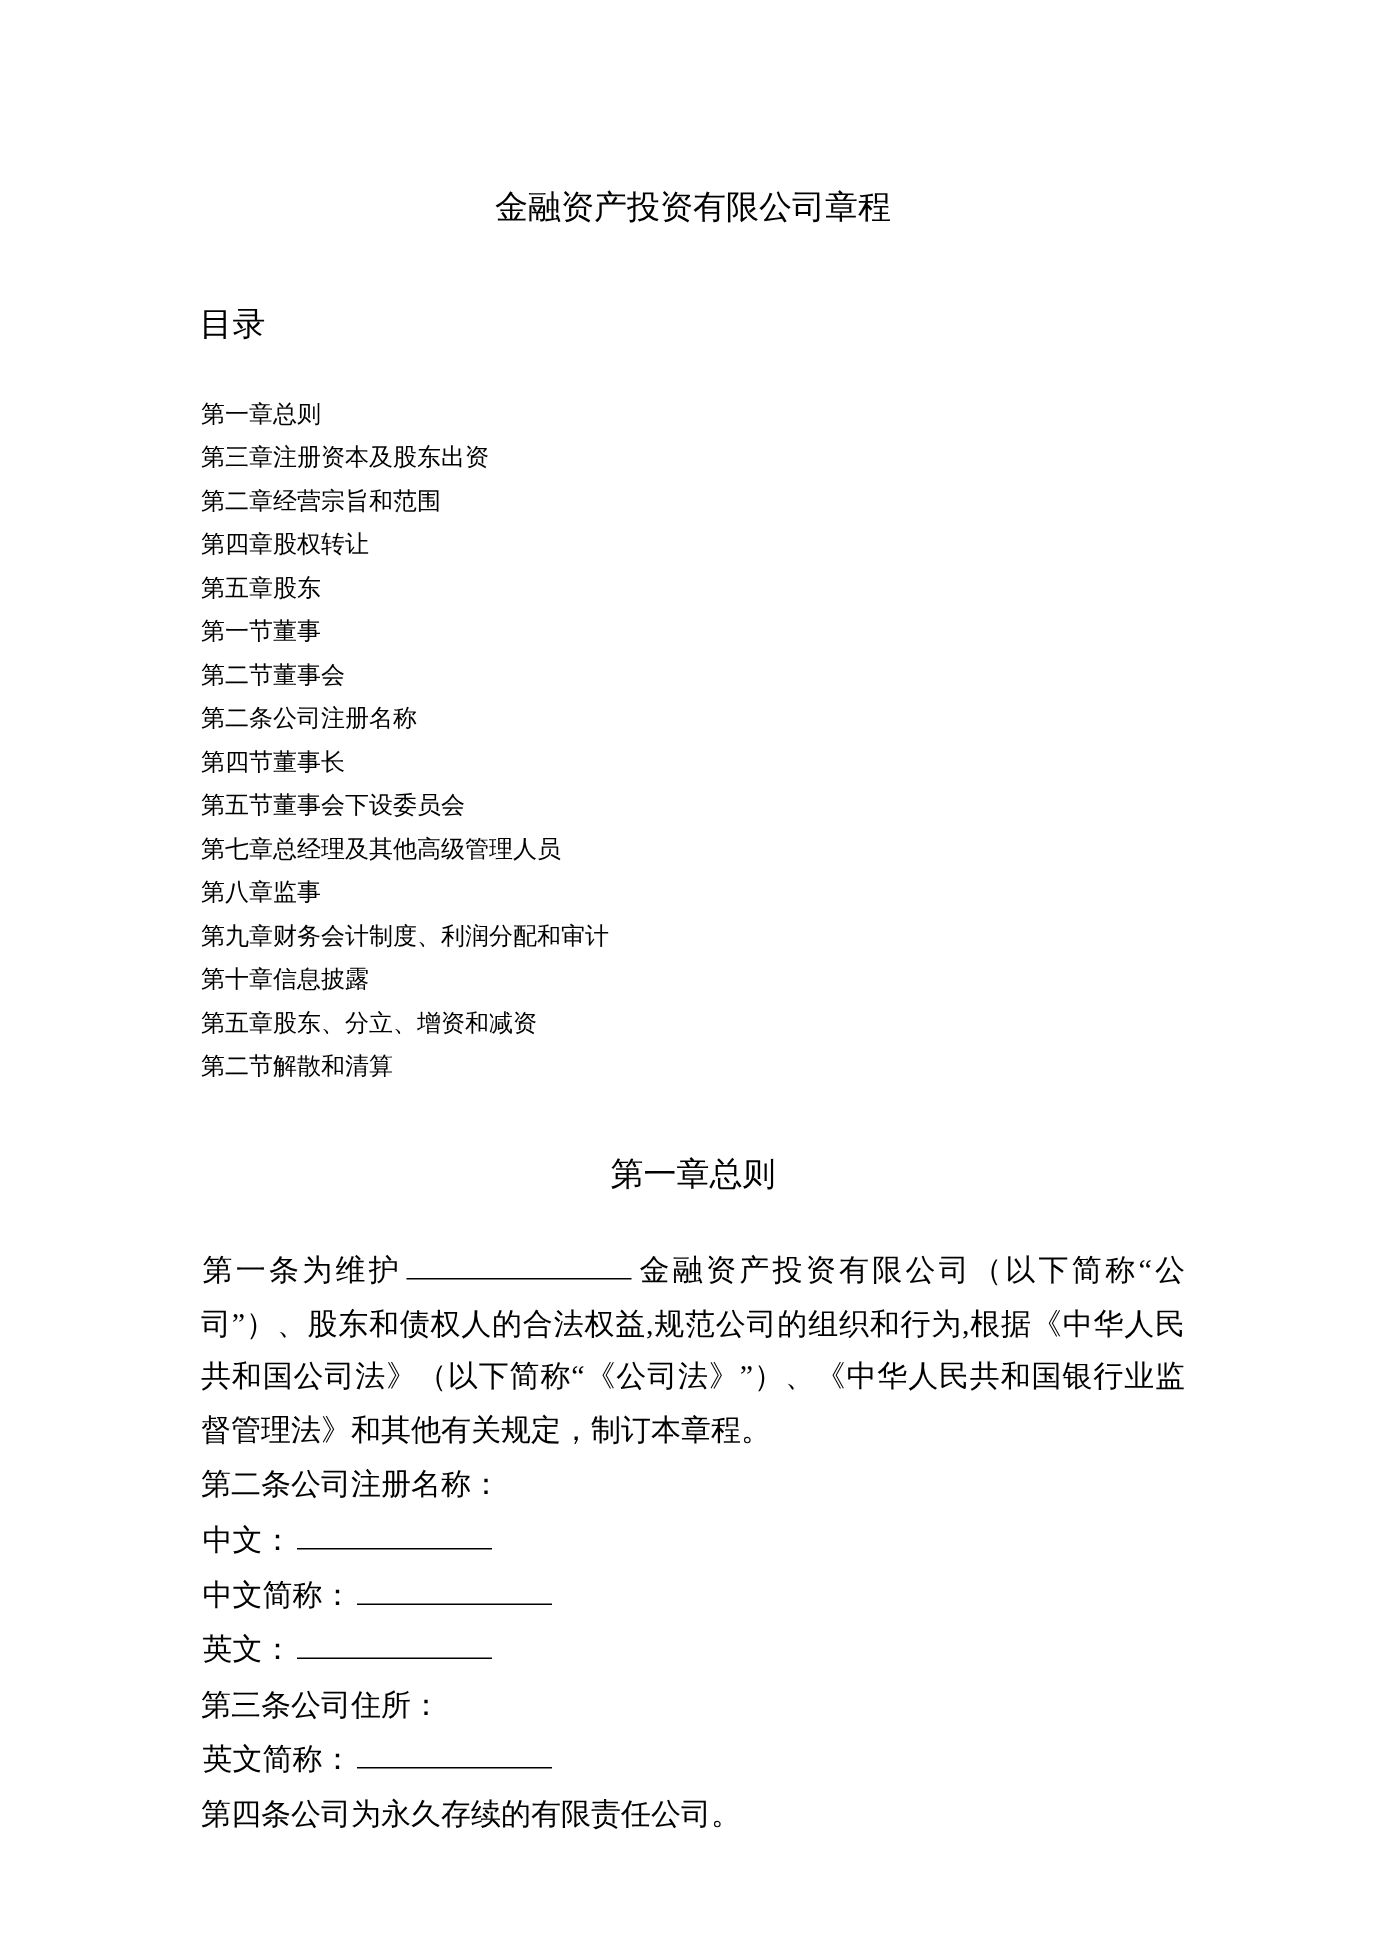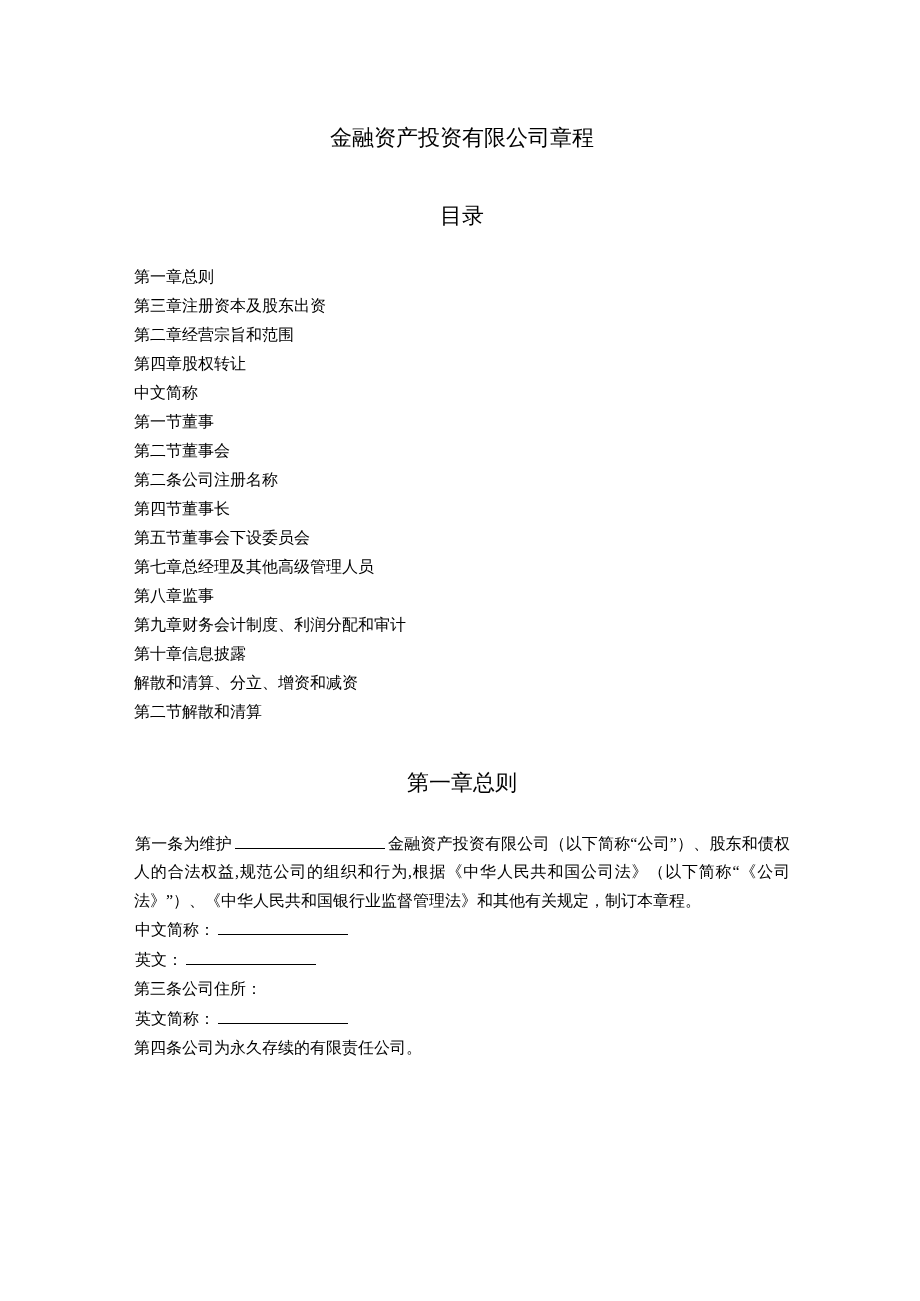--- a/index.html
+++ b/index.html
@@ -16,41 +16,40 @@
       color: #000;
     }
     .title {
       font-size: 22px;
       text-align: center;
       margin-bottom: 48px;
       font-weight: normal;
     }
     .subtitle {
       font-size: 22px;
-      text-align: center;
       margin-bottom: 32px;
       font-weight: normal;
     }
     .toc {
       font-size: 16px;
       line-height: 1.75;
       margin-bottom: 40px;
     }
     .toc-item {
       display: block;
     }
     .chapter-heading {
       font-size: 22px;
       text-align: center;
       margin-top: 42px;
       margin-bottom: 32px;
       font-weight: normal;
     }
     .body-text {
-      font-size: 16px;
+      font-size: 20px;
       line-height: 1.78;
       text-align: justify;
     }
     .para {
       display: block;
     }
     .blank-long {
       display: inline-block;
       border-bottom: 1px solid #000;
       width: 150px;
@@ -72,39 +71,43 @@
 
 <h1 class="title">金融资产投资有限公司章程</h1>
 
 <h2 class="subtitle">目录</h2>
 
 <div class="toc">
   <span class="toc-item">第一章总则</span>
   <span class="toc-item">第三章注册资本及股东出资</span>
   <span class="toc-item">第二章经营宗旨和范围</span>
   <span class="toc-item">第四章股权转让</span>
-  <span class="toc-item">中文简称</span>
+  <span class="toc-item">第五章股东</span>
   <span class="toc-item">第一节董事</span>
   <span class="toc-item">第二节董事会</span>
   <span class="toc-item">第二条公司注册名称</span>
   <span class="toc-item">第四节董事长</span>
   <span class="toc-item">第五节董事会下设委员会</span>
   <span class="toc-item">第七章总经理及其他高级管理人员</span>
   <span class="toc-item">第八章监事</span>
   <span class="toc-item">第九章财务会计制度、利润分配和审计</span>
   <span class="toc-item">第十章信息披露</span>
-  <span class="toc-item">解散和清算、分立、增资和减资</span>
+  <span class="toc-item">第五章股东、分立、增资和减资</span>
   <span class="toc-item">第二节解散和清算</span>
 </div>
 
 <h2 class="chapter-heading">第一章总则</h2>
 
 <div class="body-text">
   <span class="para">
     <span>第一条为维护</span><span class="blank-long"></span><span>金融资产投资有限公司（以下简称“公司”）、股东和债权人的合法权益,规范公司的组织和行为,根据《中华人民共和国公司法》（以下简称“《公司法》”）、《中华人民共和国银行业监督管理法》和其他有关规定，制订本章程。</span>
+  </span>
+  <span class="para">第二条公司注册名称：</span>
+  <span class="para">
+    <span>中文：</span><span class="blank-mid"></span>
   </span>
   <span class="para">
     <span>中文简称：</span><span class="blank-mid"></span>
   </span>
   <span class="para">
     <span>英文：</span><span class="blank-mid"></span>
   </span>
   <span class="para">第三条公司住所：</span>
   <span class="para">
     <span>英文简称：</span><span class="blank-mid"></span>

